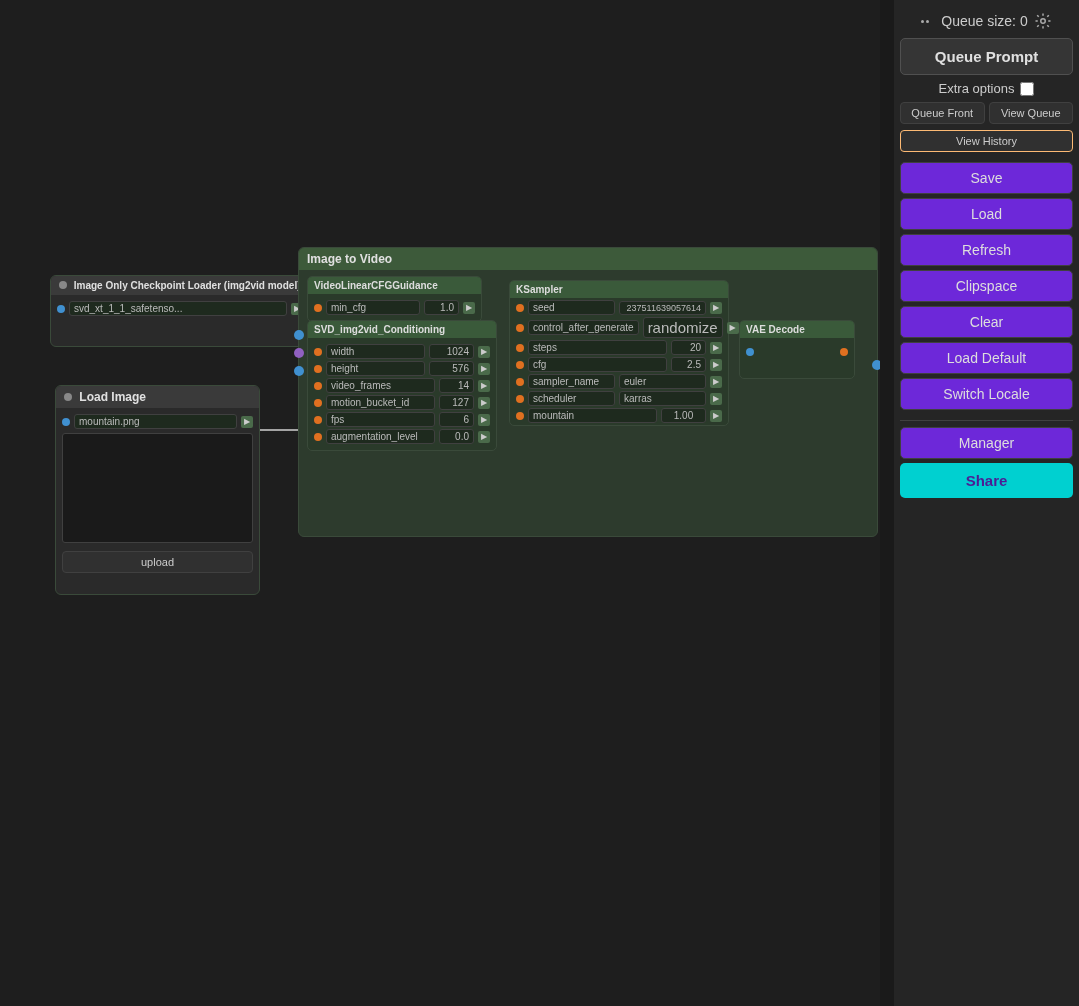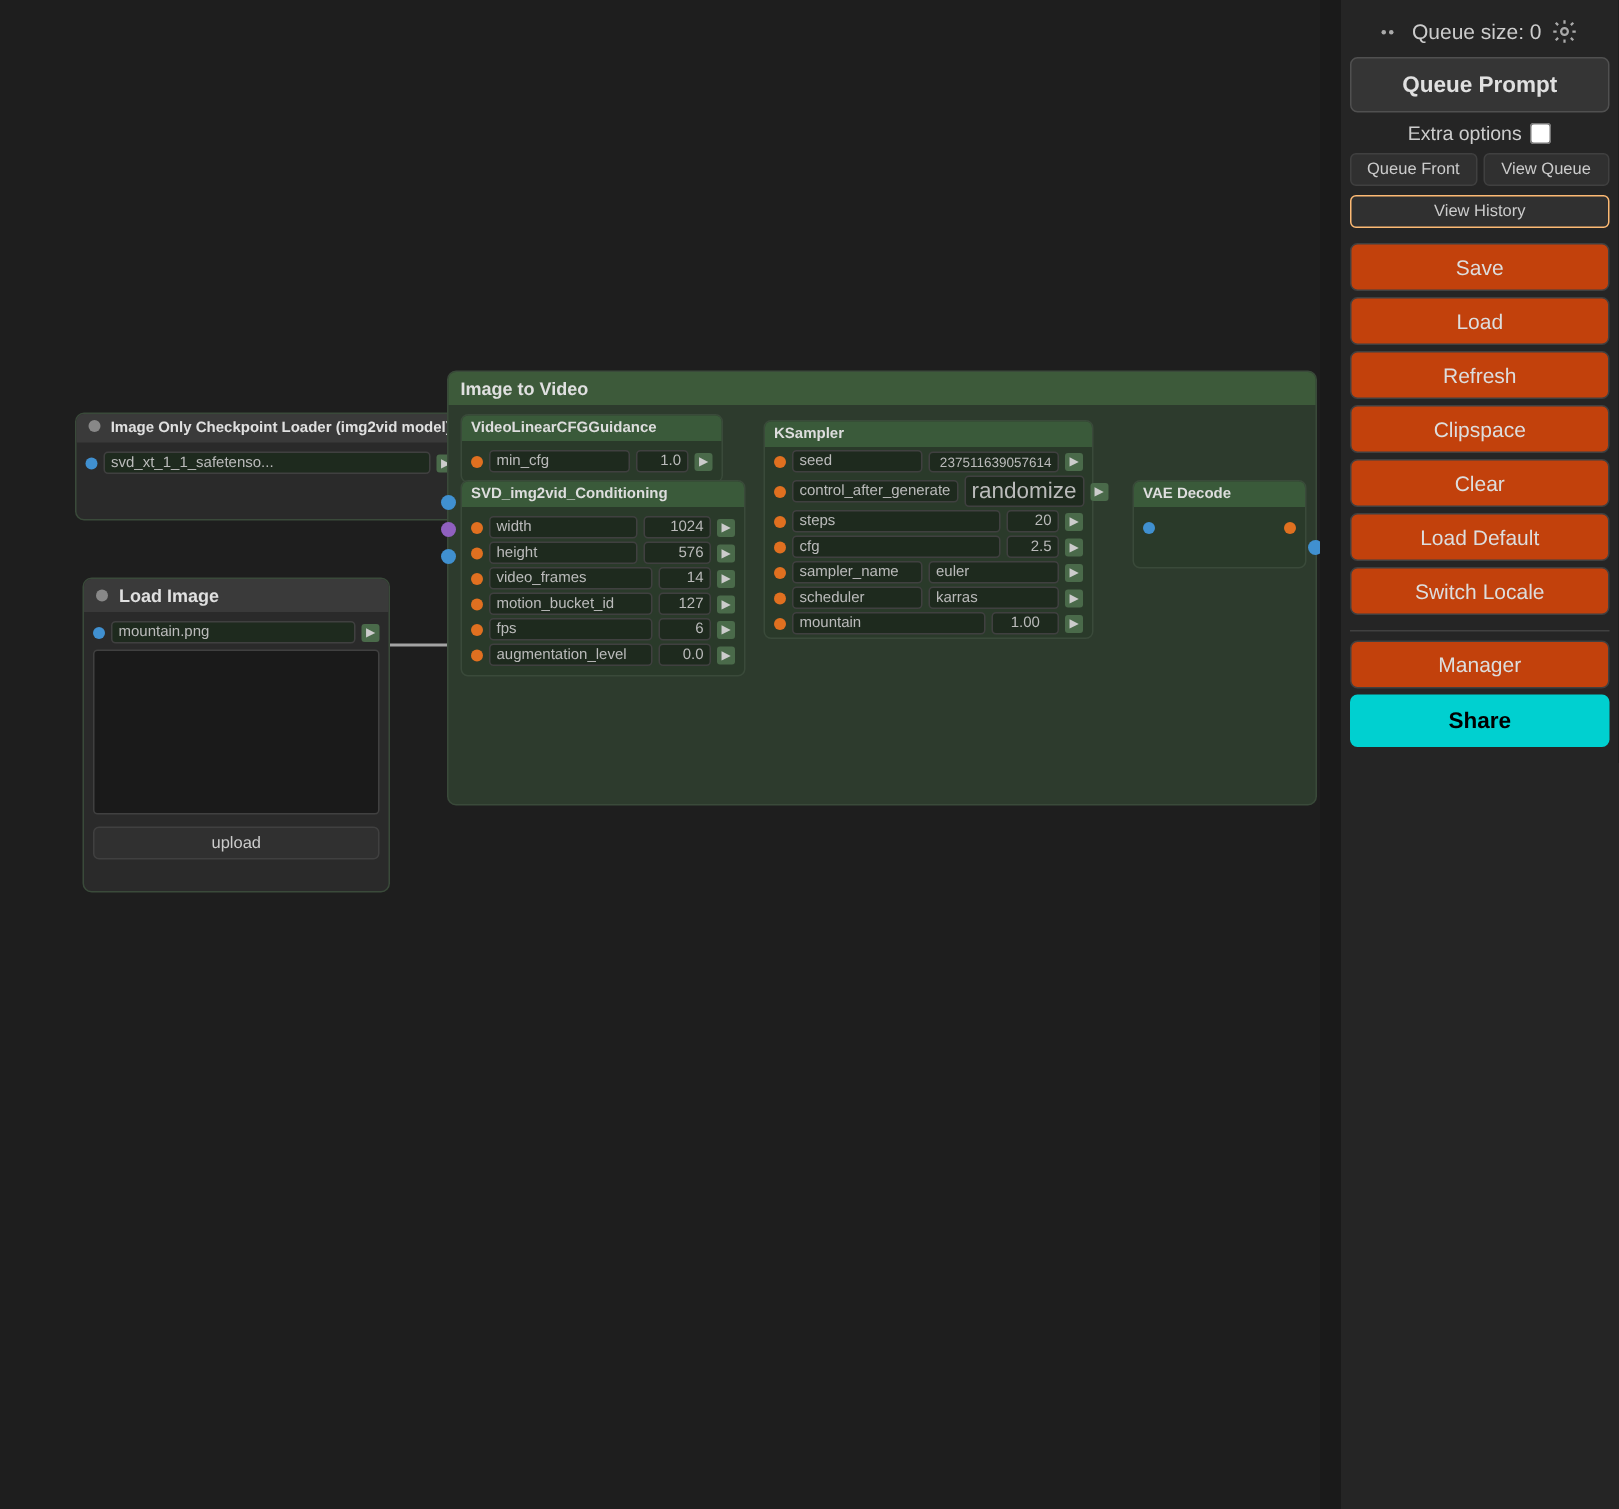--- a/index.html
+++ b/index.html
@@ -185,21 +185,21 @@
       color: #aaa;
       cursor: pointer;
     }
 
     .sidebar-btn {
       width: 100%;
       padding: 7px 4px;
       margin-bottom: 4px;
       border-radius: 5px;
       border: 1px solid #404040;
-      background: #c2410c;
+      background: #6d28d9;
       color: #ddd;
       font-size: 14px;
       cursor: pointer;
       text-align: center;
     }
 
     .queue-prompt-btn {
       background: #353535;
       border: 1px solid #505050;
       color: #e0e0e0;
@@ -257,21 +257,21 @@
 
     .divider {
       border: none;
       border-top: 1px solid #404040;
       margin: 6px 0;
     }
 
     .share-btn {
       background: #00d0d0;
       border: none;
-      color: #000000;
+      color: #4c1d95;
       font-size: 15px;
       font-weight: bold;
       padding: 9px 4px;
       border-radius: 5px;
       cursor: pointer;
       width: 100%;
       text-align: center;
     }
 
     .dots-icon {
@@ -444,21 +444,21 @@
             </div>
           <div class="node-row">
               <div class="port-dot orange"></div>
               <div class="field-box">mountain</div>
               <div class="field-box" style="max-width:45px;text-align:center;">1.00</div>
               <div class="arrow-btn">▶</div>
             </div>
         </div>
       </div>
 
-      <div style="position:absolute;left:456px;top:50px;width:116px;" class="sub-node">
+      <div style="position:absolute;left:440px;top:50px;width:116px;" class="sub-node">
         <div class="sub-node-title">VAE Decode</div>
         <div style="padding:8px 6px;min-height:40px;">
           <div class="node-row">
             <div class="port-dot blue"></div>
             <div style="flex:1;"></div>
             <div class="port-dot orange" style="margin-left:auto;"></div>
           </div>
         </div>
       </div>
 

